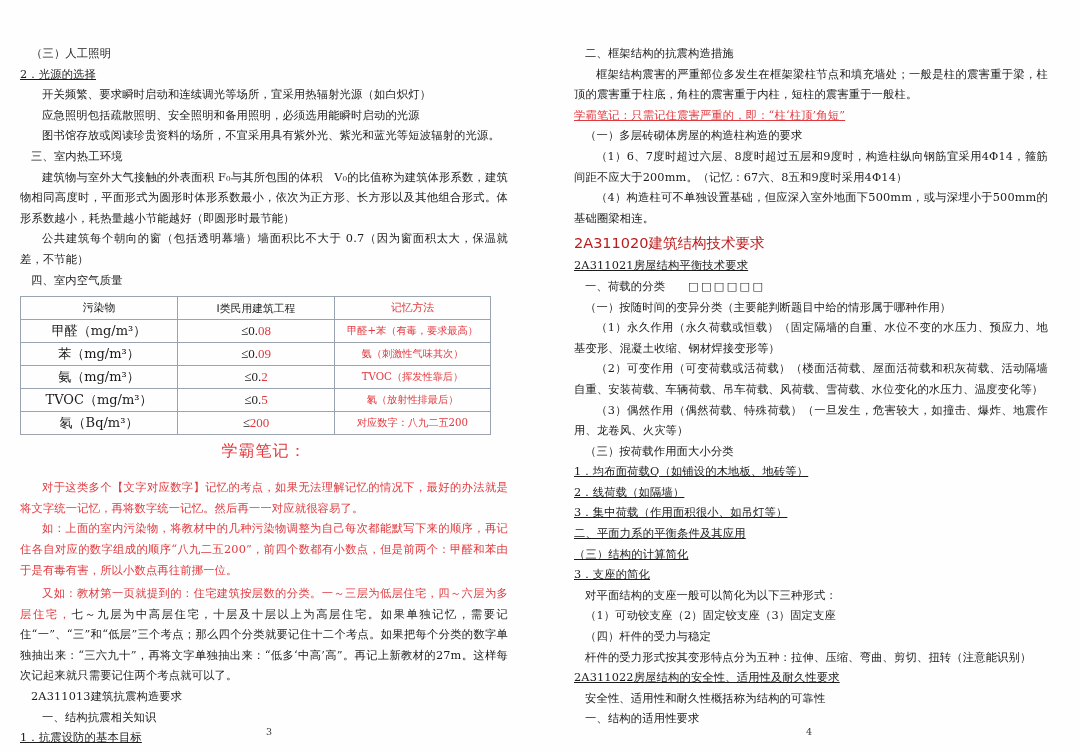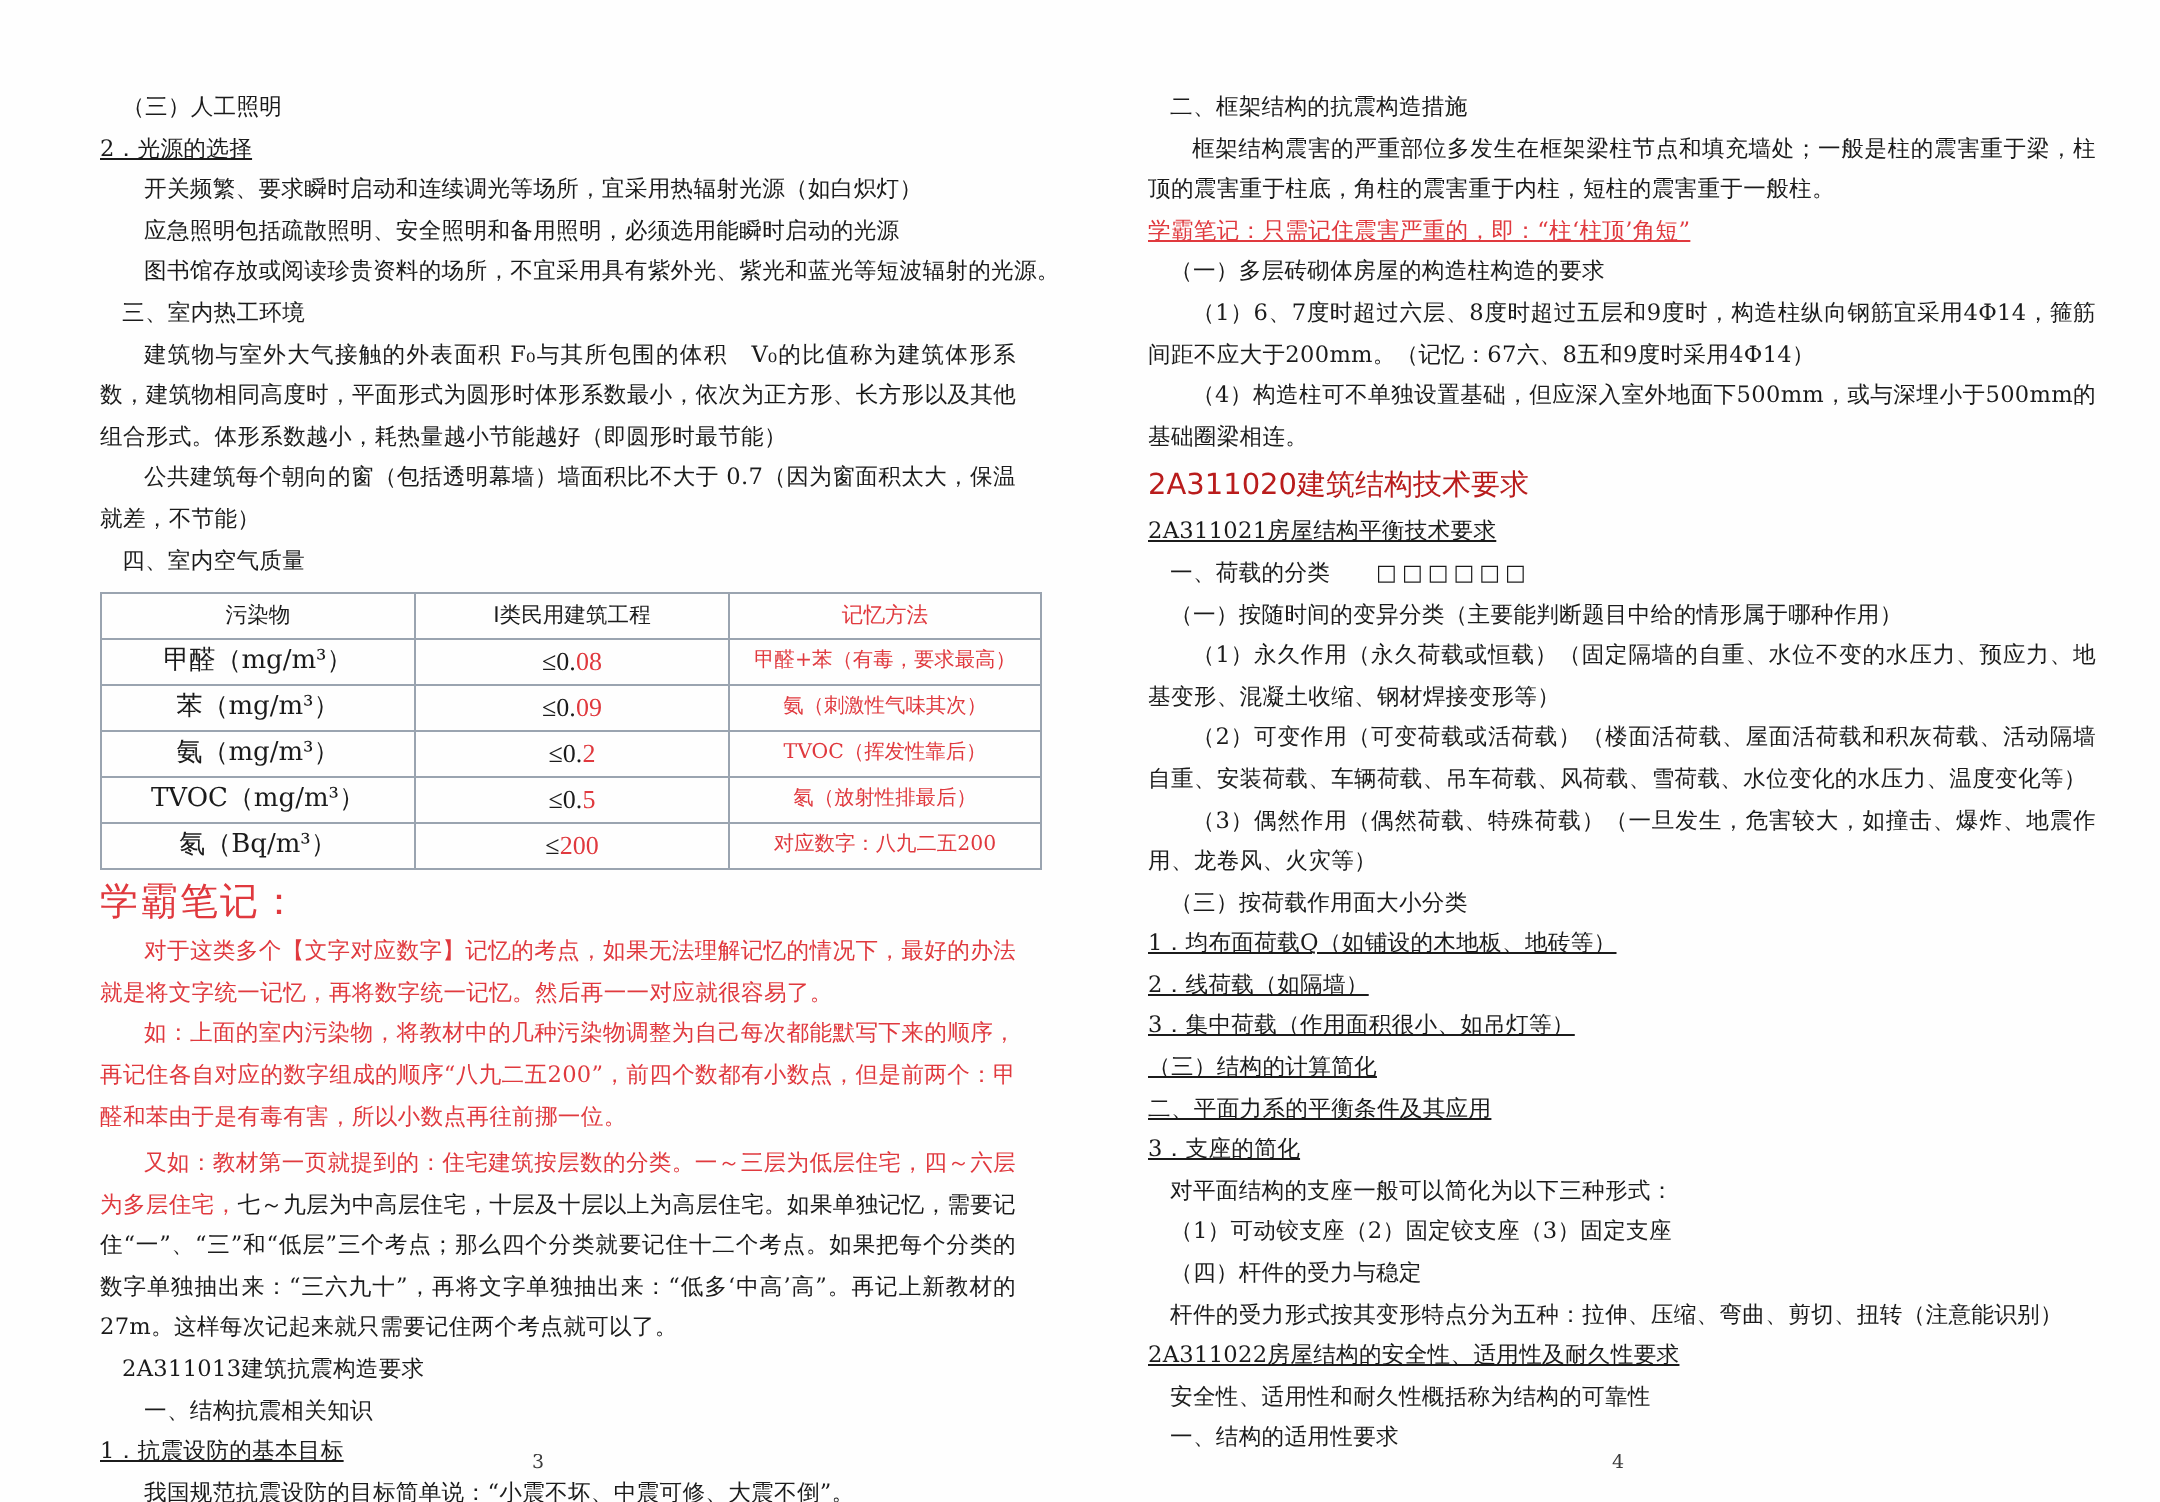--- a/index.html
+++ b/index.html
@@ -22,21 +22,21 @@
     background: #ffffff;
   }
   .page {
     position: relative;
     box-sizing: border-box;
     height: 751px;
     background: #fefefe;
   }
   .page-left {
     width: 538px;
-    padding: 44px 30px 10px 50px;
+    padding: 44px 30px 10px 20px;
   }
   .page-right {
     width: 542px;
     padding: 44px 32px 6px 36px;
   }
   .gutter {
     position: absolute;
     left: 538px;
     top: 0;
     width: 2px;
@@ -89,25 +89,25 @@
     padding: 1px 2px;
     color: #1b1b1b;
   }
   table.poll td.c1 { width: 152px; }
   table.poll td.c2 { width: 152px; font-family: Liberation Serif, serif; }
   table.poll td.c3 { width: 151px; }
   table.poll td.memo { color: #e0393e; font-size: 10.2px; }
   table.poll td.hd { font-size: 10.8px; }
   table.poll td.hd.memo { color: #e0393e; }
   .xb-title {
-    text-align: left;
+    text-align: center;
     color: #e0393e;
-    font-size: 19px;
+    font-size: 16px;
     line-height: 26px;
-    margin: 3px 0 2px 0;
+    margin: 3px 0 14px 0;
     letter-spacing: 1px;
   }
   .pagenum {
     position: absolute;
     bottom: 14px;
     left: 0;
     width: 100%;
     text-align: center;
     font-size: 9.5px;
     color: #3a3a3a;
@@ -212,22 +212,22 @@
     <p class="ln i0">2A311021房屋结构平衡技术要求</p>
     <p class="ln i1"><span>一、荷载的分类</span>　　<span class="boxes">□□□□□□</span></p>
     <p class="ln i1">（一）按随时间的变异分类（主要能判断题目中给的情形属于哪种作用）</p>
     <p class="para ind">（1）永久作用（永久荷载或恒载）（固定隔墙的自重、水位不变的水压力、预应力、地基变形、混凝土收缩、钢材焊接变形等）</p>
     <p class="para ind">（2）可变作用（可变荷载或活荷载）（楼面活荷载、屋面活荷载和积灰荷载、活动隔墙自重、安装荷载、车辆荷载、吊车荷载、风荷载、雪荷载、水位变化的水压力、温度变化等）</p>
     <p class="para ind">（3）偶然作用（偶然荷载、特殊荷载）（一旦发生，危害较大，如撞击、爆炸、地震作用、龙卷风、火灾等）</p>
     <p class="ln i1">（三）按荷载作用面大小分类</p>
     <p class="ln i0">1．均布面荷载Q（如铺设的木地板、地砖等）</p>
     <p class="ln i0">2．线荷载（如隔墙）</p>
     <p class="ln i0">3．集中荷载（作用面积很小、如吊灯等）</p>
+    <p class="ln i0">二、平面力系的平衡条件及其应用</p>
     <p class="ln i0">（三）结构的计算简化</p>
-    <p class="ln i0">二、平面力系的平衡条件及其应用</p>
     <p class="ln i0">3．支座的简化</p>
     <p class="ln i1">对平面结构的支座一般可以简化为以下三种形式：</p>
     <p class="ln i1">（1）可动铰支座（2）固定铰支座（3）固定支座</p>
     <p class="ln i1">（四）杆件的受力与稳定</p>
     <p class="ln i1">杆件的受力形式按其变形特点分为五种：拉伸、压缩、弯曲、剪切、扭转（注意能识别）</p>
     <p class="ln i0">2A311022房屋结构的安全性、适用性及耐久性要求</p>
     <p class="ln i1">安全性、适用性和耐久性概括称为结构的可靠性</p>
     <p class="ln i1">一、结构的适用性要求</p>
 
     <div class="pagenum">4</div>

